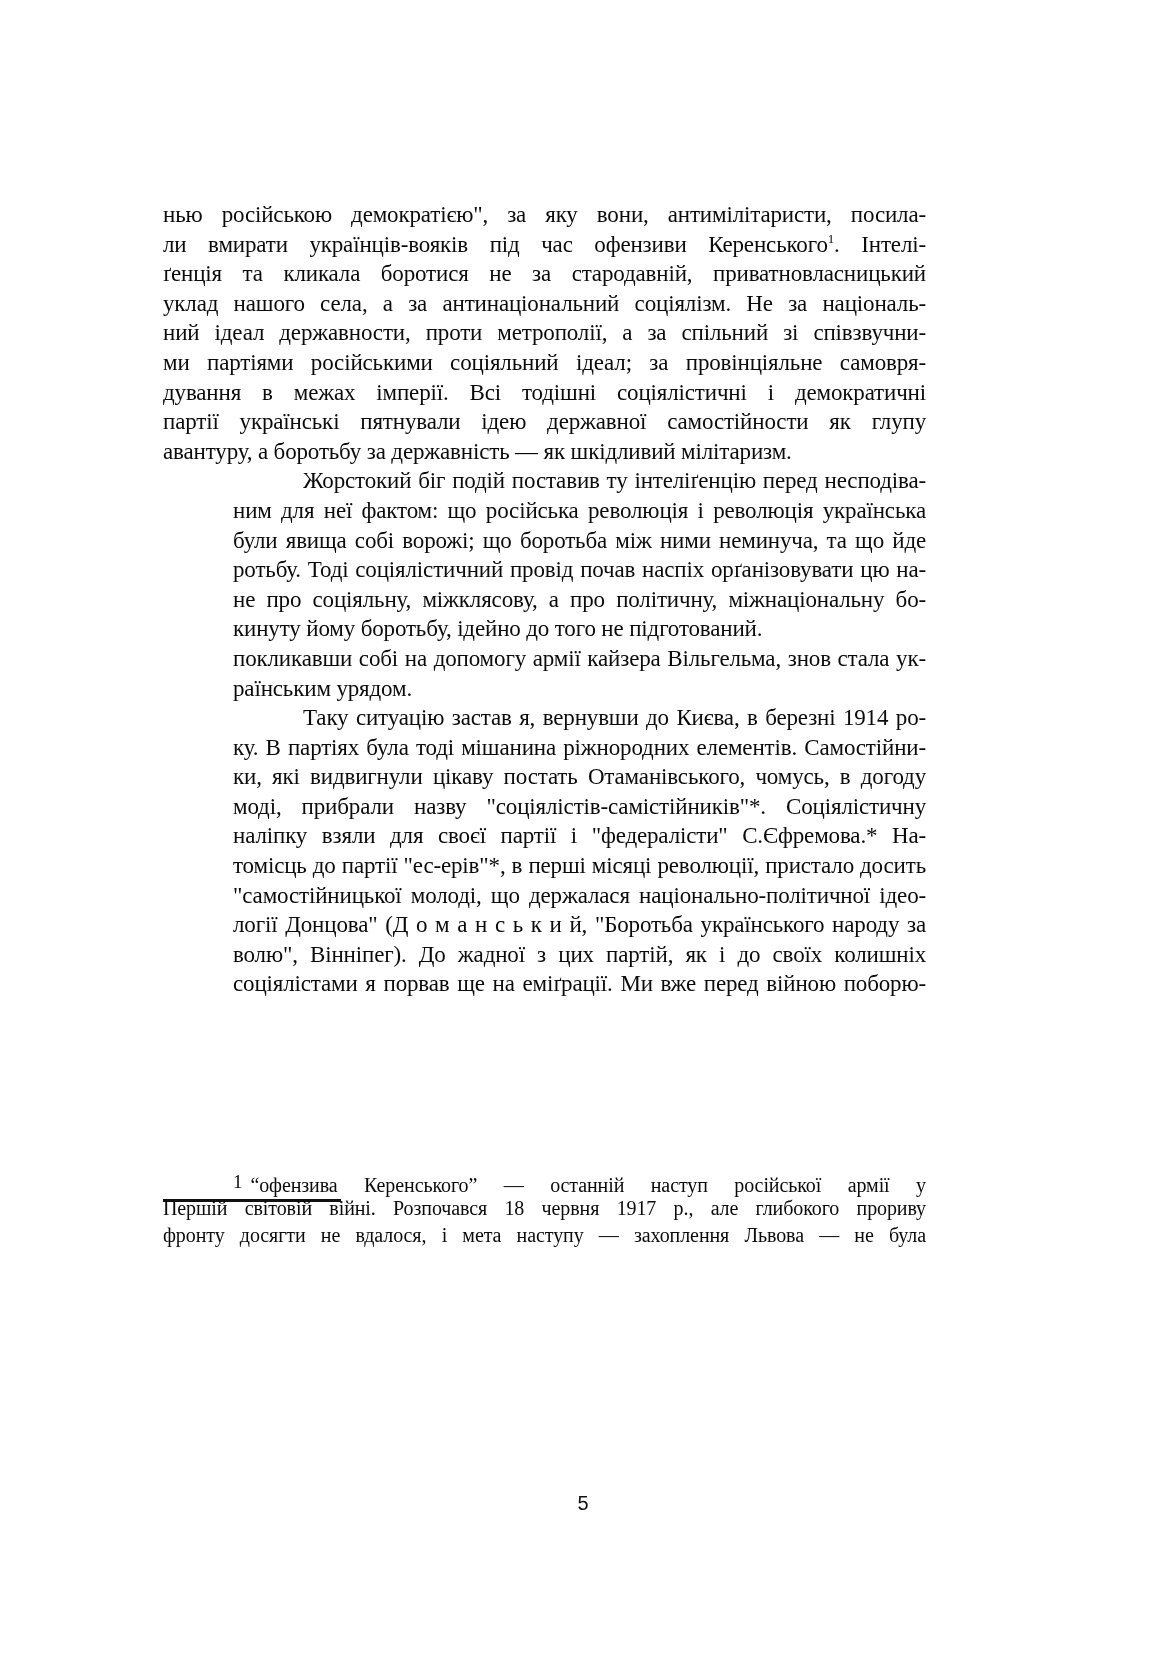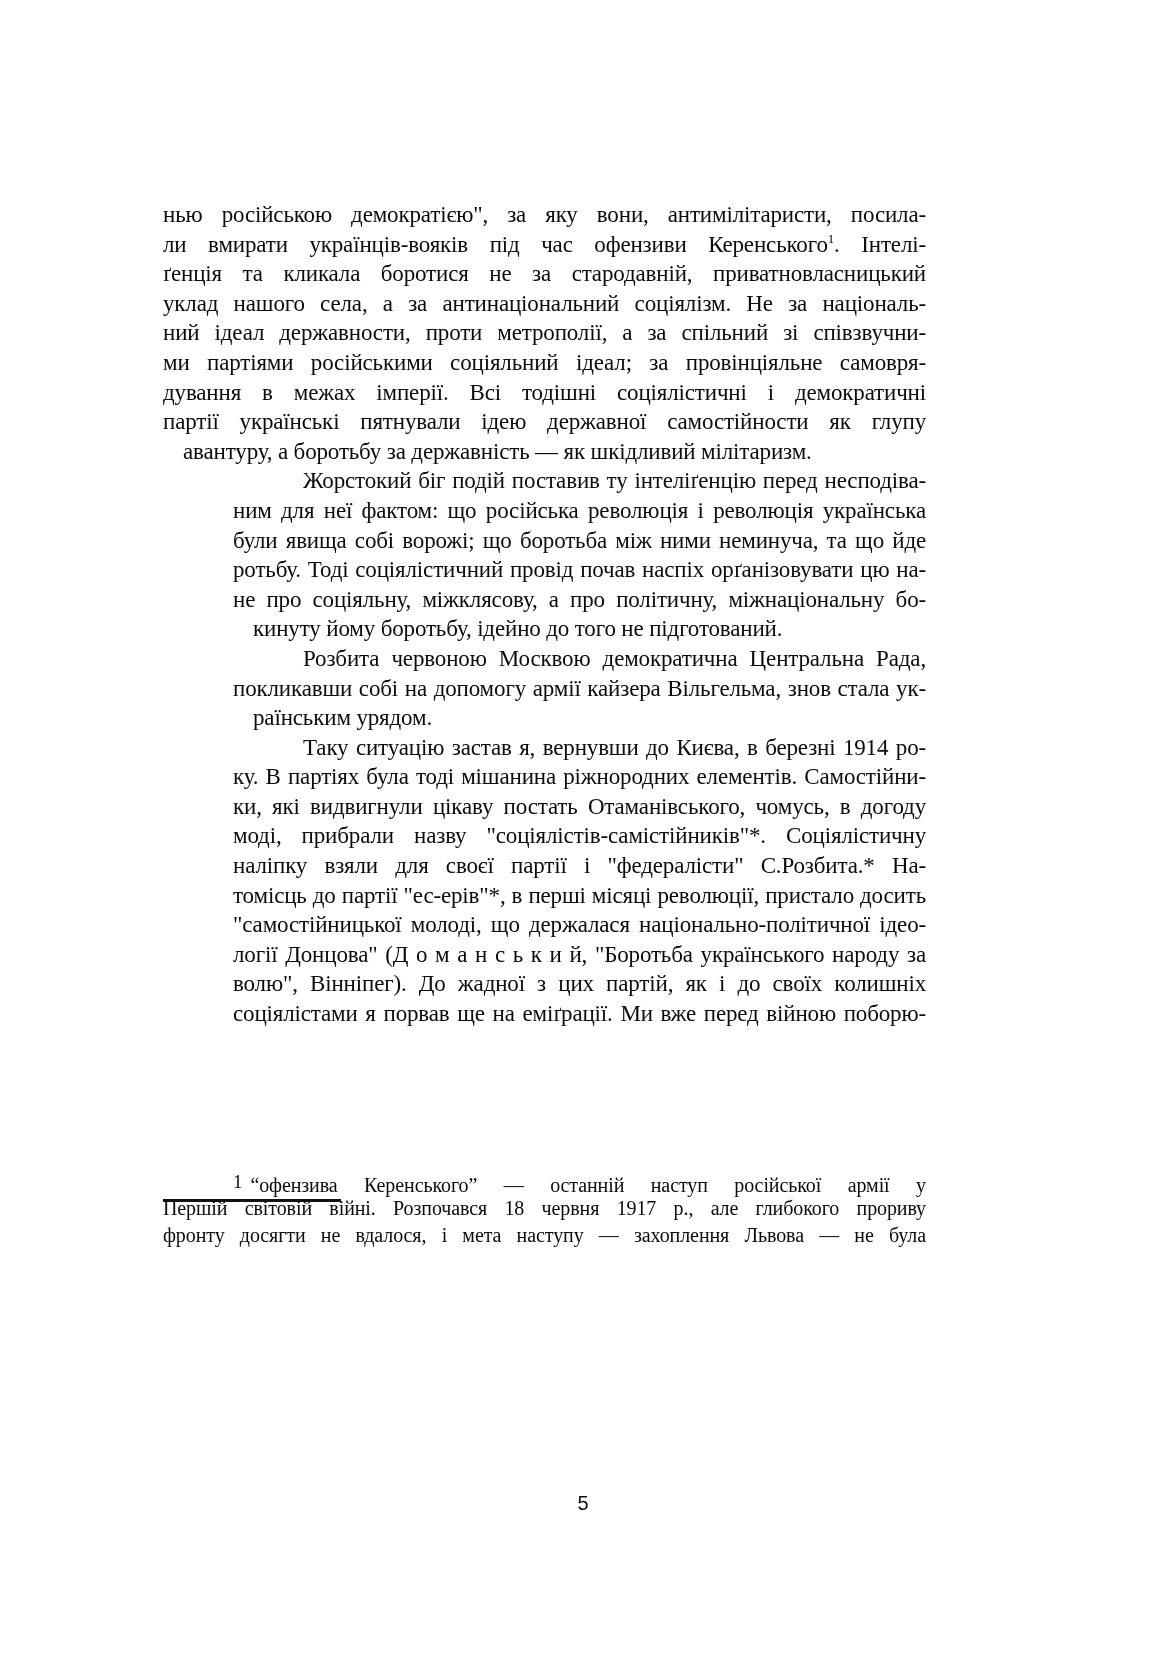--- a/index.html
+++ b/index.html
@@ -42,21 +42,20 @@
   }
   .line {
     display: block;
     text-align: justify;
     text-align-last: justify;
     white-space: nowrap;
     height: 29.6px;
   }
   .line.last {
     text-align-last: left;
-    margin-left: 20px;
   }
   .line.indent {
     padding-left: 70px;
     font-family: Liberation Serif, serif;
   }
   sup.fnref {
     font-size: 13px;
     vertical-align: 9px;
     line-height: 0;
   }
@@ -119,31 +118,30 @@
     <div class="para">
       <span class="line indent">Жорстокий біг подій поставив ту інтеліґенцію перед несподіва-</span>
       <span class="line">ним для неї фактом: що російська революція і революція українська</span>
       <span class="line">були явища собі ворожі; що боротьба між ними неминуча, та що йде</span>
       <span class="line">ротьбу. Тоді соціялістичний провід почав наспіх орґанізовувати цю на-</span>
       <span class="line">не про соціяльну, міжклясову, а про політичну, міжнаціональну бо-</span>
       <span class="line last">кинуту йому боротьбу, ідейно до того не підготований.</span>
     </div>
 
     <div class="para">
-      <span class="line indent">Розбита червоною Москвою демократична Центральна Рада,</span>
       <span class="line">покликавши собі на допомогу армії кайзера Вільгельма, знов стала ук-</span>
       <span class="line last">раїнським урядом.</span>
     </div>
 
     <div class="para">
       <span class="line indent">Таку ситуацію застав я, вернувши до Києва, в березні 1914 ро-</span>
       <span class="line">ку. В партіях була тоді мішанина ріжнородних елементів. Самостійни-</span>
       <span class="line">ки, які видвигнули цікаву постать Отаманівського, чомусь, в догоду</span>
       <span class="line">моді, прибрали назву "соціялістів-самістійників"*. Соціялістичну</span>
-      <span class="line">наліпку взяли для своєї партії і "федералісти" С.Розбита.* На-</span>
+      <span class="line">наліпку взяли для своєї партії і "федералісти" С.Єфремова.* На-</span>
       <span class="line">томісць до партії "ес-ерів"*, в перші місяці революції, пристало досить</span>
       <span class="line">"самостійницької молоді, що держалася національно-політичної ідео-</span>
       <span class="line">логії Донцова" (Д о м а н с ь к и й, "Боротьба українського народу за</span>
       <span class="line">волю", Вінніпег). До жадної з цих партій, як і до своїх колишніх</span>
       <span class="line">соціялістами я порвав ще на еміґрації. Ми вже перед війною поборю-</span>
     </div>
 
   </div>
 
   <div class="footnote-rule"></div>

